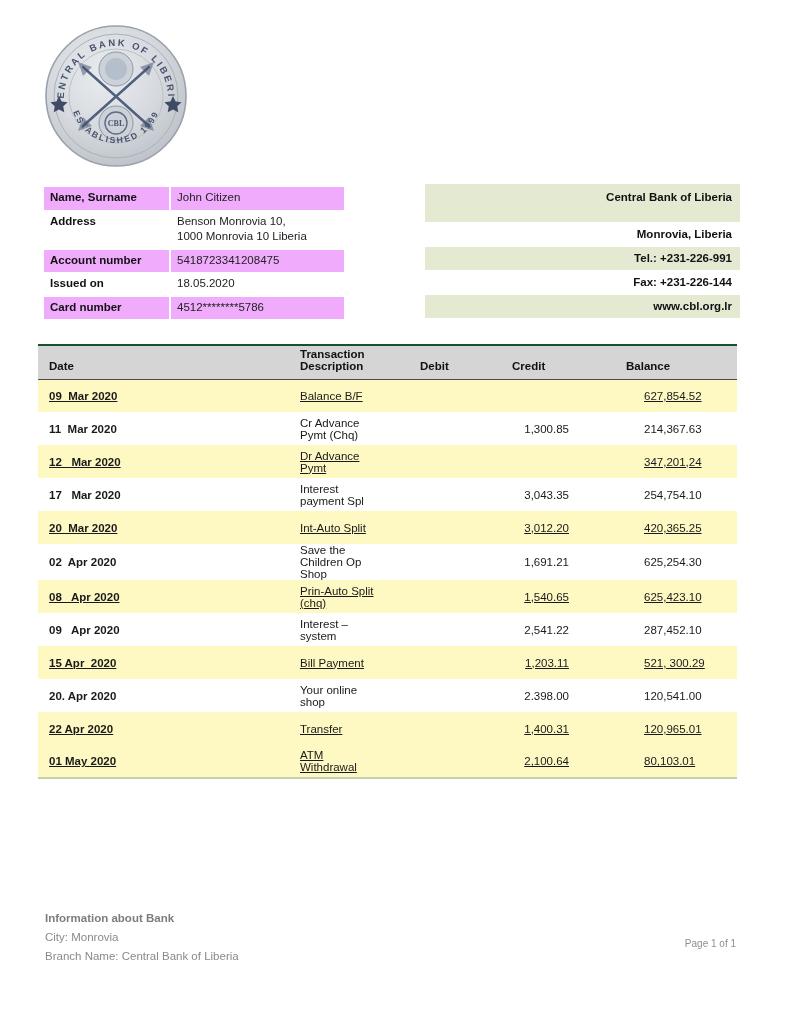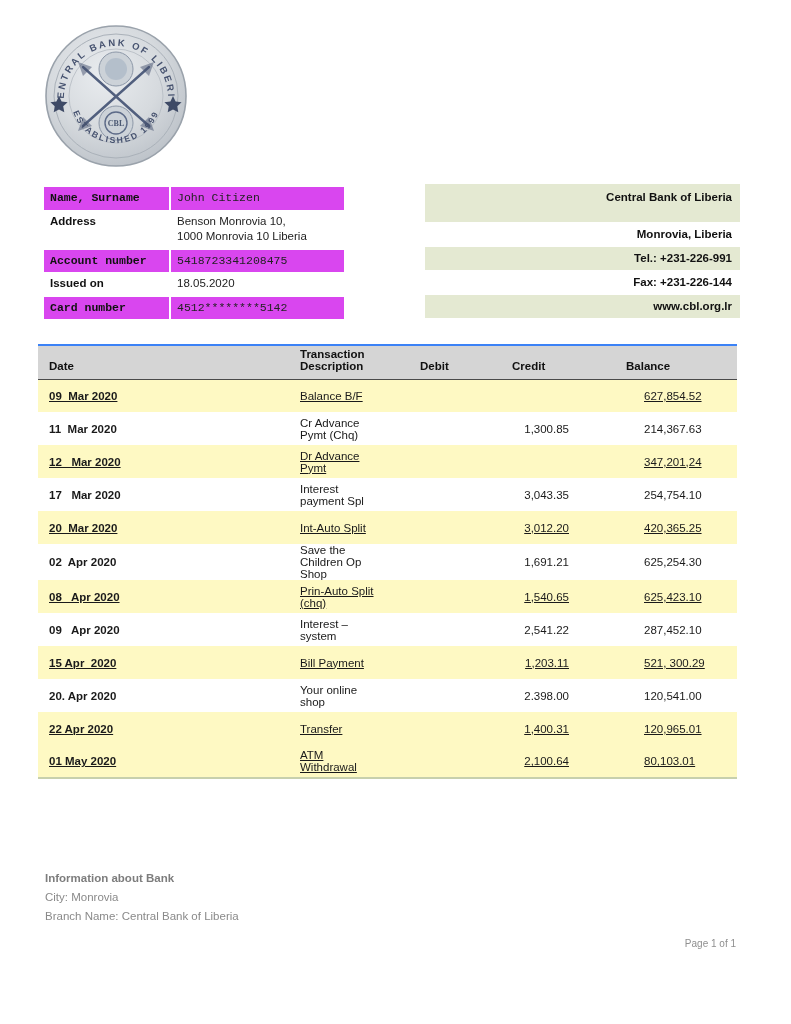--- a/index.html
+++ b/index.html
@@ -46,21 +46,21 @@
   #customer-table td.lbl {
     width: 126px;
     font-weight: bold;
     color: #111;
     white-space: nowrap;
   }
   #customer-table td.val {
     color: #222;
     border-left: 2px solid #ffffff;
   }
-  .rw-green td { background: #d946ef; font-family: Liberation Mono, monospace; }
+  .rw-green td { background: #f0abfc; }
   .rw-white td { background: #ffffff; }
   .rw-white td.lbl { background: #ffffff; }
 
   
   #bank-table {
     position: absolute;
     left: 425px;
     top: 184px;
     width: 315px;
     border-collapse: collapse;
@@ -91,21 +91,21 @@
   #tx-table thead th {
     background: #d5d5d5;
     font-weight: bold;
     font-size: 11.5px;
     color: #111;
     text-align: left;
     height: 34px;
     padding: 0 0 0 0;
     vertical-align: bottom;
     padding-bottom: 7px;
-    border-top: 2px solid #3b82f6;
+    border-top: 2px solid #14532d;
     border-bottom: 1px solid #4a4a4a;
   }
   #tx-table tbody td {
     height: 33px;
     vertical-align: middle;
     color: #1a1a1a;
     padding: 0;
   }
   #tx-table tbody tr.g td { background: #fef9c3; text-decoration: underline; }
   #tx-table tbody tr.w td { background: #ffffff; }
@@ -120,21 +120,21 @@
   thead .c-date   { padding-left: 11px !important; }
   thead .c-desc   { padding-left: 131px !important; }
   thead .c-debit  { text-align: left; padding-left: 40px !important; padding-right: 0 !important; }
   thead .c-credit { text-align: left; padding-left: 36px !important; padding-right: 0 !important; }
   thead .c-bal    { padding-left: 40px !important; }
 
   
   #footer-info {
     position: absolute;
     left: 45px;
-    top: 869px;
+    top: 909px;
     font-size: 11.5px;
     color: #8a8a8a;
     line-height: 19px;
   }
   #footer-info .hd { font-weight: bold; color: #7d7d7d; }
   #page-indicator {
     position: absolute;
     right: 55px;
     top: 938px;
     font-size: 10px;
@@ -214,21 +214,21 @@
       </tr>
       <tr class="rw-white">
         <td class="lbl">Issued on</td>
         <td class="val">
           <div>18.05.2020</div>
         </td>
       </tr>
       <tr class="rw-green">
         <td class="lbl">Card number</td>
         <td class="val">
-          <div>4512********5142</div>
+          <div>4512********5786</div>
         </td>
       </tr>
     </tbody>
 </table>
 
 <table id="bank-table">
   <tbody>
       <tr class="g tall">
         <td>Central Bank of Liberia</td>
       </tr>

